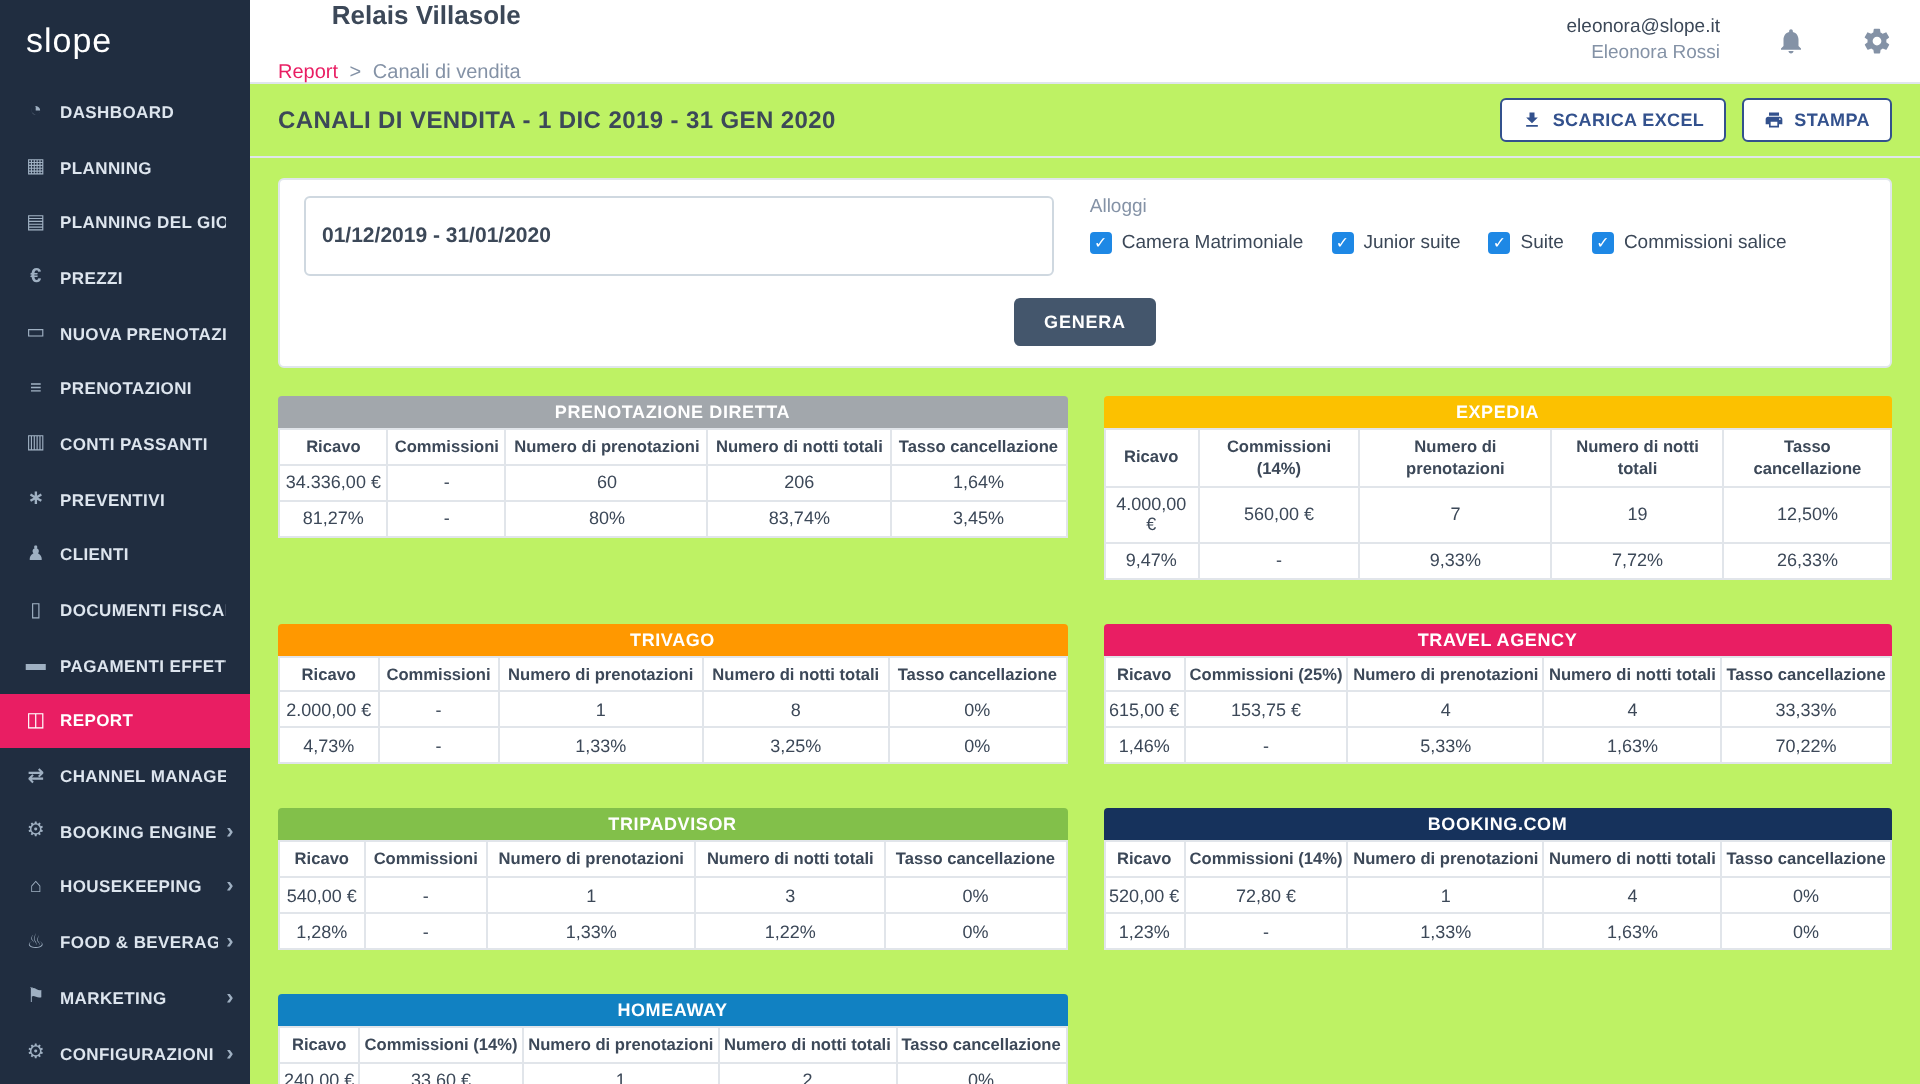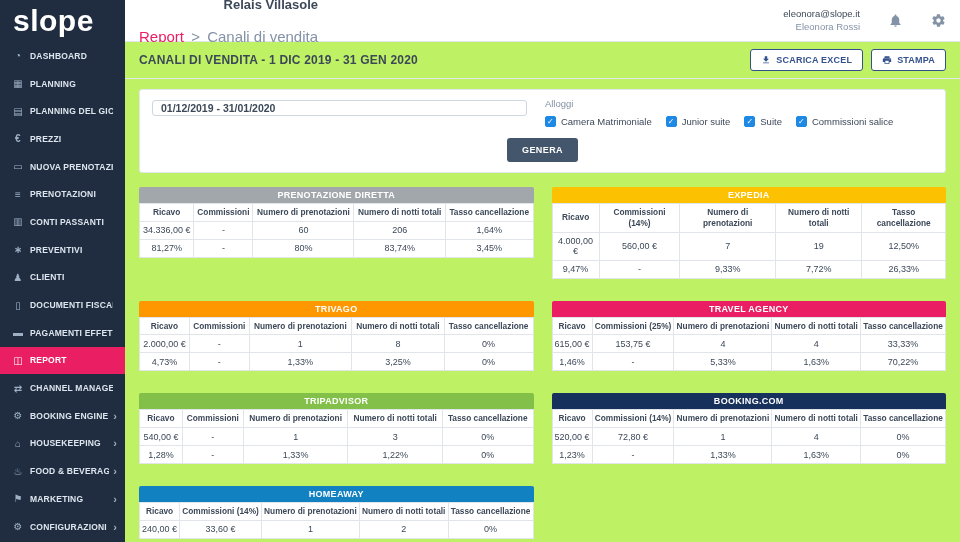--- a/index.html
+++ b/index.html
@@ -2,33 +2,33 @@
 <html style="--accent-pink: #e91e63; --sidebar-bg: #202d40; --button-blue: #33518d; --generate-bg: #44566c; --checkbox-blue: #1e88e5; --text-dark: #3c4858; --text-muted: #8492a6; --border: #e0e6ec;"><head>
 <meta charset="utf-8">
 <style>
   * { margin:0; padding:0; box-sizing:border-box; }
   html,body { width:960px; height:542px; overflow:hidden; }
   body { font-family:"Liberation Sans","DejaVu Sans",sans-serif; background:#fff; }
   .app { display:flex; width:960px; height:542px; }
 
   
   .sidebar { width:125px; min-width:125px; background:var(--sidebar-bg,#202d40); color:#fff; overflow:hidden; }
-  .logo { height:42px; display:flex; align-items:center; padding-left:13px; font-size:30px; font-weight:bold; letter-spacing:.5px; color:#fff; }
+  .logo { height:42px; display:flex; align-items:center; padding-left:13px; font-size:17px; font-weight:normal; letter-spacing:.5px; color:#fff; }
   .nav-item { display:flex; align-items:center; height:27.7px; padding:0 8px 0 11px; font-size:8.5px; font-weight:bold; letter-spacing:.2px; color:#dde5ee; cursor:pointer; white-space:nowrap; }
   .nav-icon { width:14px; margin-right:5px; font-size:10px; color:#9fb0c2; text-align:center; flex-shrink:0; }
   .nav-label { overflow:hidden; }
   .nav-chev { margin-left:auto; padding-left:4px; font-size:11px; color:#9fb0c2; }
   .nav-item.active { background:var(--accent-pink,#e91e63); color:#fff; }
   .nav-item.active .nav-icon, .nav-item.active .nav-chev { color:#fff; }
 
   
   .main { flex:1; display:flex; flex-direction:column; min-width:0; background:#fff; }
   .topbar { height:42px; min-height:42px; background:#fff; border-bottom:1px solid var(--border,#e0e6ec); display:flex; align-items:center; padding:0 14px; }
   .property-name { font-size:13px; font-weight:bold; color:var(--text-dark,#3c4858);text-align:right; }
-  .breadcrumb { font-size:15px; margin-top:16px; }
+  .breadcrumb { font-size:10px; margin-top:16px; }
   .bc-link { color:var(--accent-pink,#e91e63); cursor:pointer; }
   .bc-sep { color:var(--text-muted,#8492a6); margin:0 3px; }
   .bc-cur { color:var(--text-muted,#8492a6); }
   .tb-right { margin-left:auto; display:flex; align-items:center; gap:28px; }
   .user { text-align:right; font-size:9.5px; line-height:1.3; }
   .user-email { color:var(--text-dark,#3c4858); }
   .user-name { color:var(--text-muted,#8492a6); }
   .tb-icon { cursor:pointer; display:flex; align-items:center; }
 
   
@@ -36,21 +36,21 @@
   .page-head { display:flex; align-items:center; justify-content:space-between; padding:7px 14px; border-bottom:1px solid var(--border,#e0e6ec); }
   .page-title { font-size:12px; font-weight:bold; color:var(--text-dark,#3c4858); letter-spacing:.2px; }
   .page-actions { display:flex; gap:8px; }
   .btn-outline { display:flex; align-items:center; gap:5px; background:#fff; border:1px solid var(--button-blue,#33518d); color:var(--button-blue,#33518d); font-size:9px; font-weight:bold; letter-spacing:.2px; padding:5px 10px; border-radius:3px; cursor:pointer; font-family:inherit; }
 
   
   .filter-card { margin:10px 14px 0; border:1px solid var(--border,#e0e6ec); border-radius:3px; background:#fff; padding:8px 12px 10px; }
   .filter-row { display:flex; gap:18px; }
   .f-period { width:48%; }
   .f-label { display:block; font-size:9.5px; color:var(--text-muted,#8492a6); margin-bottom:3px; }
-  .f-period input { width:100%; height:16px; border:1px solid #cfd8e0; border-radius:3px; padding:0 8px; font-size:10.5px; font-weight:bold; color:var(--text-dark,#3c4858); font-family:inherit; background:#fff; }
+  .f-period input { width:100%; height:40px; border:1px solid #cfd8e0; border-radius:3px; padding:0 8px; font-size:10.5px; font-weight:bold; color:var(--text-dark,#3c4858); font-family:inherit; background:#fff; }
   .f-alloggi { flex:1; }
   .chk-row { display:flex; align-items:center; gap:14px; margin-top:7px; flex-wrap:nowrap; }
   .chk { display:flex; align-items:center; gap:5px; cursor:pointer; white-space:nowrap;justify-content:space-between; }
   .box { width:11px; height:11px; border:1px solid #b6c2cd; border-radius:2px; background:#fff; display:flex; align-items:center; justify-content:center; font-size:8px; color:#fff; flex-shrink:0; }
   .box.checked { background:var(--checkbox-blue,#1e88e5); border-color:var(--checkbox-blue,#1e88e5); }
   .box.checked::after { content:"✓"; }
   .chk-label { font-size:9.5px; color:var(--text-dark,#3c4858); }
   .gen-row { display:flex; justify-content:center; margin-top:11px; }
   .btn-generate { background:var(--generate-bg,#44566c); color:#fff; border:none; border-radius:3px; font-size:9px; font-weight:bold; letter-spacing:.4px; padding:7px 15px; cursor:pointer; font-family:inherit; }
 

